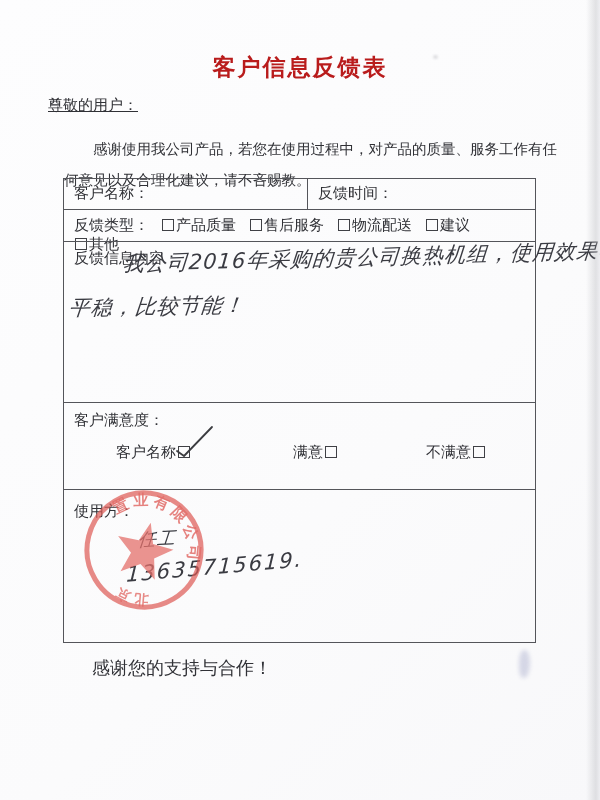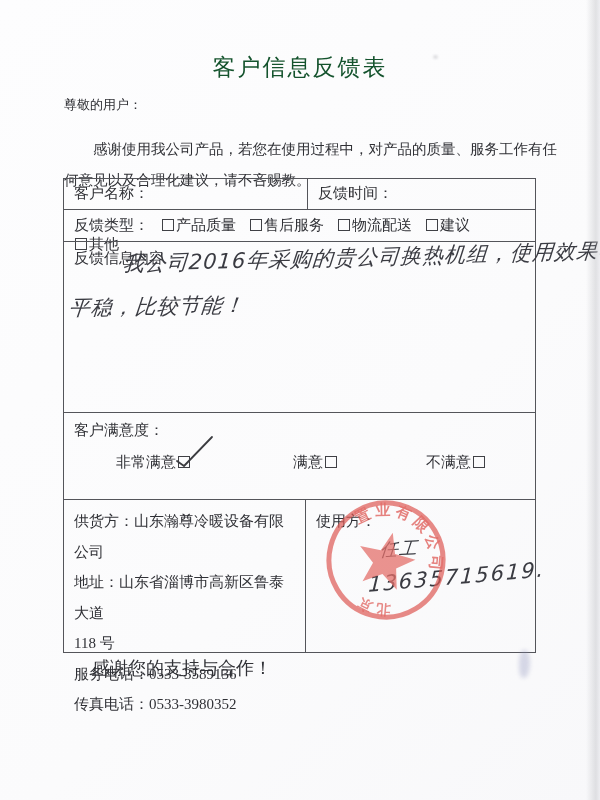--- a/index.html
+++ b/index.html
@@ -6,37 +6,37 @@
   body{
     width:600px;height:800px;position:relative;overflow:hidden;
     background:#fdfdfe;
     font-family:"Liberation Serif","DejaVu Serif",serif;
     color:#303136;
   }
   .scan-sheet{position:absolute;inset:0;background:linear-gradient(135deg,#fdfdfe 0%,#fbfbfc 60%,#f8f8fa 100%);}
   .scan-edge-right{position:absolute;top:0;right:0;width:14px;height:800px;
     background:linear-gradient(to right,rgba(255,255,255,0),rgba(130,132,140,.22) 70%,rgba(236,236,240,.9));}
   .page-title{position:absolute;top:52px;left:0;width:600px;text-align:center;
-    font-family:"Liberation Sans","DejaVu Sans",sans-serif;font-weight:normal;
-    font-size:23px;letter-spacing:2px;color:#14532d;}
-  .greeting{position:absolute;left:64px;top:96px;font-size:13px;}
+    font-family:"Liberation Sans","DejaVu Sans",sans-serif;font-weight:bold;
+    font-size:23px;letter-spacing:2px;color:#b91c1c;}
+  .greeting{position:absolute;left:48px;top:96px;font-size:15px;text-decoration:underline;}
   .intro{position:absolute;left:64px;top:134px;width:490px;font-size:14.5px;line-height:31px;}
   .intro .l1{text-indent:2em;white-space:nowrap;}
   .intro .l2{white-space:nowrap;}
   .form-table{position:absolute;left:63px;top:178px;width:471px;border:1.8px solid #54555a;background:transparent;}
   .row{border-top:1.8px solid #54555a;position:relative;font-size:15px;}
   .row:first-child{border-top:none;}
   .r1{height:30px;display:flex;}
   .r1 .cell{padding:5px 10px;box-sizing:border-box;}
   .r1 .c-left{width:244px;border-right:1.8px solid #54555a;}
   .r1 .c-right{flex:1;}
   .r2{height:32px;padding:6px 10px;box-sizing:border-box;}
   .r3{height:160px;}
   .r3 .lbl{position:absolute;left:10px;top:7px;}
-  .r4{height:86px;margin-top:10px;}
+  .r4{height:86px;}
   .r4 .lbl{position:absolute;left:10px;top:8px;}
   .r5{height:152px;display:flex;}
   .r5 .c-left{width:242px;border-right:1.8px solid #54555a;padding:6px 8px 0 10px;box-sizing:border-box;line-height:30.5px;}
   .r5 .c-right{flex:1;position:relative;padding:6px 0 0 10px;box-sizing:border-box;line-height:30.5px;}
   .cb{display:inline-block;width:12px;height:12px;border:1.6px solid #3f4045;
     vertical-align:-1px;margin:0 2px 0 1px;box-sizing:border-box;background:transparent;}
   .type-item{margin-right:13px;white-space:nowrap;}
   .type-item:nth-child(5){margin-right:8px;}
   .opt{position:absolute;top:40px;white-space:nowrap;}
   .opt .cb{margin-left:2px;}
@@ -84,41 +84,34 @@
 
   <div class="row r3">
     <span class="lbl">反馈信息内容：</span>
     <span class="handwriting hw-line1">我公司2016年采购的贵公司换热机组，使用效果不错，运行</span>
     <span class="handwriting hw-line2">平稳，比较节能！</span>
   </div>
 
   <div class="row r4">
     <span class="lbl">客户满意度：</span>
     <span class="opt" style="left:52px;">
-      <span>非常满意</span><span class="cb"></span>
+      <span>客户名称</span><span class="cb"></span>
     </span>
     <svg class="tick-svg" width="48" height="38" viewBox="0 0 48 38">
       <polyline points="7,28 14,33 42,4" fill="none" stroke="#3b3c40" stroke-width="1.8" stroke-linecap="round" stroke-linejoin="round"></polyline>
     </svg>
     <span class="opt" style="left:229px;">
       <span>满意</span><span class="cb"></span>
     </span>
     <span class="opt" style="left:362px;">
       <span>不满意</span><span class="cb"></span>
     </span>
   </div>
 
   <div class="row r5">
-    <div class="c-left">
-      <div>供货方：山东瀚尊冷暖设备有限公司</div>
-      <div>地址：山东省淄博市高新区鲁泰大道</div>
-      <div>118 号</div>
-      <div>服务电话：0533-3589136</div>
-      <div>传真电话：0533-3980352</div>
-    </div>
     <div class="c-right">
       <div>使用方：</div>
       <span class="handwriting hw-name">任工</span>
       <span class="handwriting hw-phone">13635715619.</span>
 
       <svg class="stamp" width="146" height="132" viewBox="0 0 146 132">
         <g transform="rotate(14 72 62)" fill="none">
           <circle cx="72" cy="62" r="57" stroke="#df5a55" stroke-width="5" opacity="0.8"></circle>
           <polygon points="72,34 79.3,53.9 100.5,54.7 83.9,67.9 89.6,88.3 72,76.5 54.4,88.3 60.1,67.9 43.5,54.7 64.7,53.9" fill="#e4706b" opacity="0.85" stroke="none"></polygon>
           <path id="sealArc" d="M 27 62 A 45 45 0 1 1 117 62 A 45 45 0 1 1 27 62" fill="none" stroke="none"></path>

